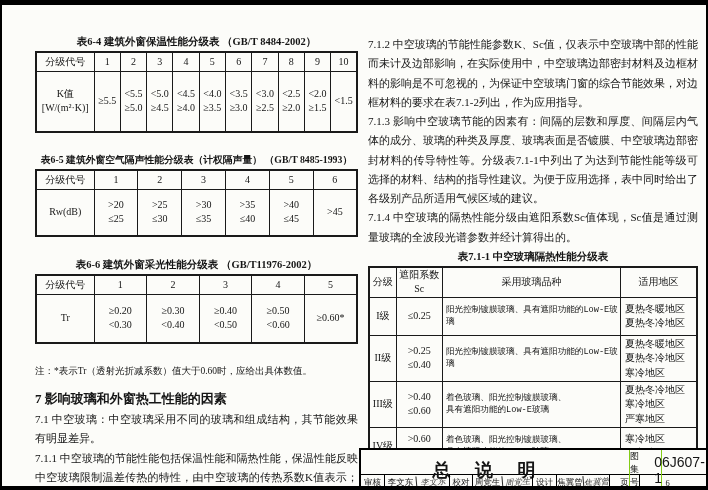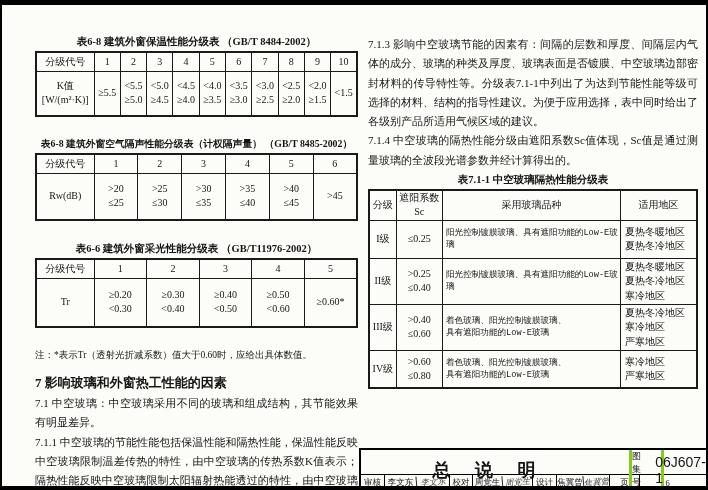--- a/index.html
+++ b/index.html
@@ -13,55 +13,55 @@
   .col-left{left:33px;width:323px;}
   .col-right{left:366px;width:330px;}
   .tbl-title{font-weight:bold;text-align:center;font-size:10.5px;white-space:nowrap;margin:0 0 2px 0;}
   .tbl-title.small{font-size:9.8px;}
   table.grid{border-collapse:collapse;width:100%;table-layout:fixed;margin-bottom:21px;}
   table.grid td{
     border:1px solid #1a1a1a;text-align:center;vertical-align:middle;
     font-size:10px;padding:0 1px;white-space:pre-line;line-height:1.45;
   }
   table.grid{border:2px solid #1a1a1a;}
-  .t64 tr:first-child{height:19px;} .t64 tr:last-child{height:45px;padding-left:12px;}
+  .t64 tr:first-child{height:19px;} .t64 tr:last-child{height:61px;padding-left:12px;}
   .t65 tr:first-child{height:19px;} .t65 tr:last-child{height:47px;}
   .t66 tr:first-child{height:19px;} .t66 tr:last-child{height:49px;}
   .note{font-size:9.5px;margin:3px 0 12px 0;}
   .h7{font-size:13px;font-weight:bold;margin:11px 0 2px 0;}
   p.body{font-size:11px;line-height:1.75;margin:0;text-align:justify;}
   .t711{margin-bottom:0;}
   .t711 td{font-size:9px;line-height:1.5;}
   .t711 tr.hd{height:18px;}
   .t711 td.glass{text-align:left;padding-left:3px;font-size:8.6px;font-family:Liberation Mono, monospace;}
   .t711 td.region{text-align:left;padding-left:4px;}
   .t711 tr.r2{height:38px;} .t711 tr.r3{height:46px;} .t711 tr.r4{height:46px;} .t711 tr.r5{height:38px;}
   
   .tblock{
     position:absolute;left:357px;top:443px;width:398px;height:43px;
     border:2px solid #000;box-sizing:border-box;background:#fcfcf9;
   }
   .tb-top{display:grid;grid-template-columns:248px 32px 56px;height:24px;border-bottom:1px solid #000;}
   .tb-top>div{display:flex;align-items:center;justify-content:center;box-sizing:border-box;}
   .tb-title{font-size:18px;font-weight:bold;word-spacing:16px;letter-spacing:2px;}
-  .tb-cell-r{border-left:3px solid #84cc16;font-size:9px;margin-left:20px;}
+  .tb-cell-r{border-left:1px solid #84cc16;font-size:9px;margin-left:20px;}
   .tb-atlas-no{font-size:14px;font-family:Liberation Sans, sans-serif;}
   .tb-bottom{display:grid;grid-template-columns:23px 32px 33px 23px 30px 30px 24px 27px 26px 30px 56px;height:15px;}
   .tb-bottom>div{display:flex;align-items:center;justify-content:center;border-left:1px solid #000;font-size:8.5px;overflow:hidden;box-sizing:border-box;}
   .tb-bottom>div:first-child{border-left:none;}
   .sig{font-style:italic;transform:rotate(-5deg);font-size:9px;opacity:.85;white-space:nowrap;}
 </style>
 </head>
 <body>
 
 <div class="page">
 
   <div class="col col-left">
 
-    <div class="tbl-title">表6-8 建筑外窗保温性能分级表 （GB/T 8484-2002）</div>
+    <div class="tbl-title">表6-4 建筑外窗保温性能分级表 （GB/T 8484-2002）</div>
     <table class="grid t64">
       <colgroup>
           <col style="width:58px">
         </colgroup>
       <tbody>
           <tr>
         <td>分级代号</td>
         <td>1</td>
         <td>2</td>
         <td>3</td>
@@ -91,21 +91,21 @@
 ≥2.5</td>
         <td>&lt;2.5
 ≥2.0</td>
         <td>&lt;2.0
 ≥1.5</td>
         <td>&lt;1.5</td>
       </tr>
     </tbody>
       </table>
 
-    <div class="tbl-title small">表6-8 建筑外窗空气隔声性能分级表（计权隔声量） （GB/T 8485-2002）</div>
+    <div class="tbl-title small">表6-5 建筑外窗空气隔声性能分级表（计权隔声量） （GB/T 8485-1993）</div>
     <table class="grid t65">
       <colgroup>
           <col style="width:58px">
         </colgroup>
       <tbody>
           <tr>
         <td>分级代号</td>
         <td>1</td>
         <td>2</td>
         <td>3</td>
@@ -159,20 +159,21 @@
     </tbody>
       </table>
 
     <p class="note">注：*表示Tr（透射光折减系数）值大于0.60时，应给出具体数值。</p>
     <div class="h7">7 影响玻璃和外窗热工性能的因素</div>
     <p class="body">7.1 中空玻璃：中空玻璃采用不同的玻璃和组成结构，其节能效果有明显差异。</p>
     <p class="body">7.1.1 中空玻璃的节能性能包括保温性能和隔热性能，保温性能反映中空玻璃限制温差传热的特性，由中空玻璃的传热系数K值表示；隔热性能反映中空玻璃限制太阳辐射热能透过的特性，由中空玻璃的遮阳系数Sc表示。</p>
   </div>
 
   <div class="col col-right">
+    <p class="body">7.1.2 中空玻璃的节能性能参数K、Sc值，仅表示中空玻璃中部的性能而未计及边部影响，在实际使用中，中空玻璃边部密封材料及边框材料的影响是不可忽视的，为保证中空玻璃门窗的综合节能效果，对边框材料的要求在表7.1-2列出，作为应用指导。</p>
     <p class="body">7.1.3 影响中空玻璃节能的因素有：间隔的层数和厚度、间隔层内气体的成分、玻璃的种类及厚度、玻璃表面是否镀膜、中空玻璃边部密封材料的传导特性等。分级表7.1-1中列出了为达到节能性能等级可选择的材料、结构的指导性建议。为便于应用选择，表中同时给出了各级别产品所适用气候区域的建议。</p>
     <p class="body">7.1.4 中空玻璃的隔热性能分级由遮阳系数Sc值体现，Sc值是通过测量玻璃的全波段光谱参数并经计算得出的。</p>
 
     <div class="tbl-title" style="margin-top:3px">表7.1-1 中空玻璃隔热性能分级表</div>
     <table class="grid t711">
       <colgroup>
         <col style="width:27px">
           <col style="width:46px">
           <col style="width:177px">
           <col style="width:76px">

